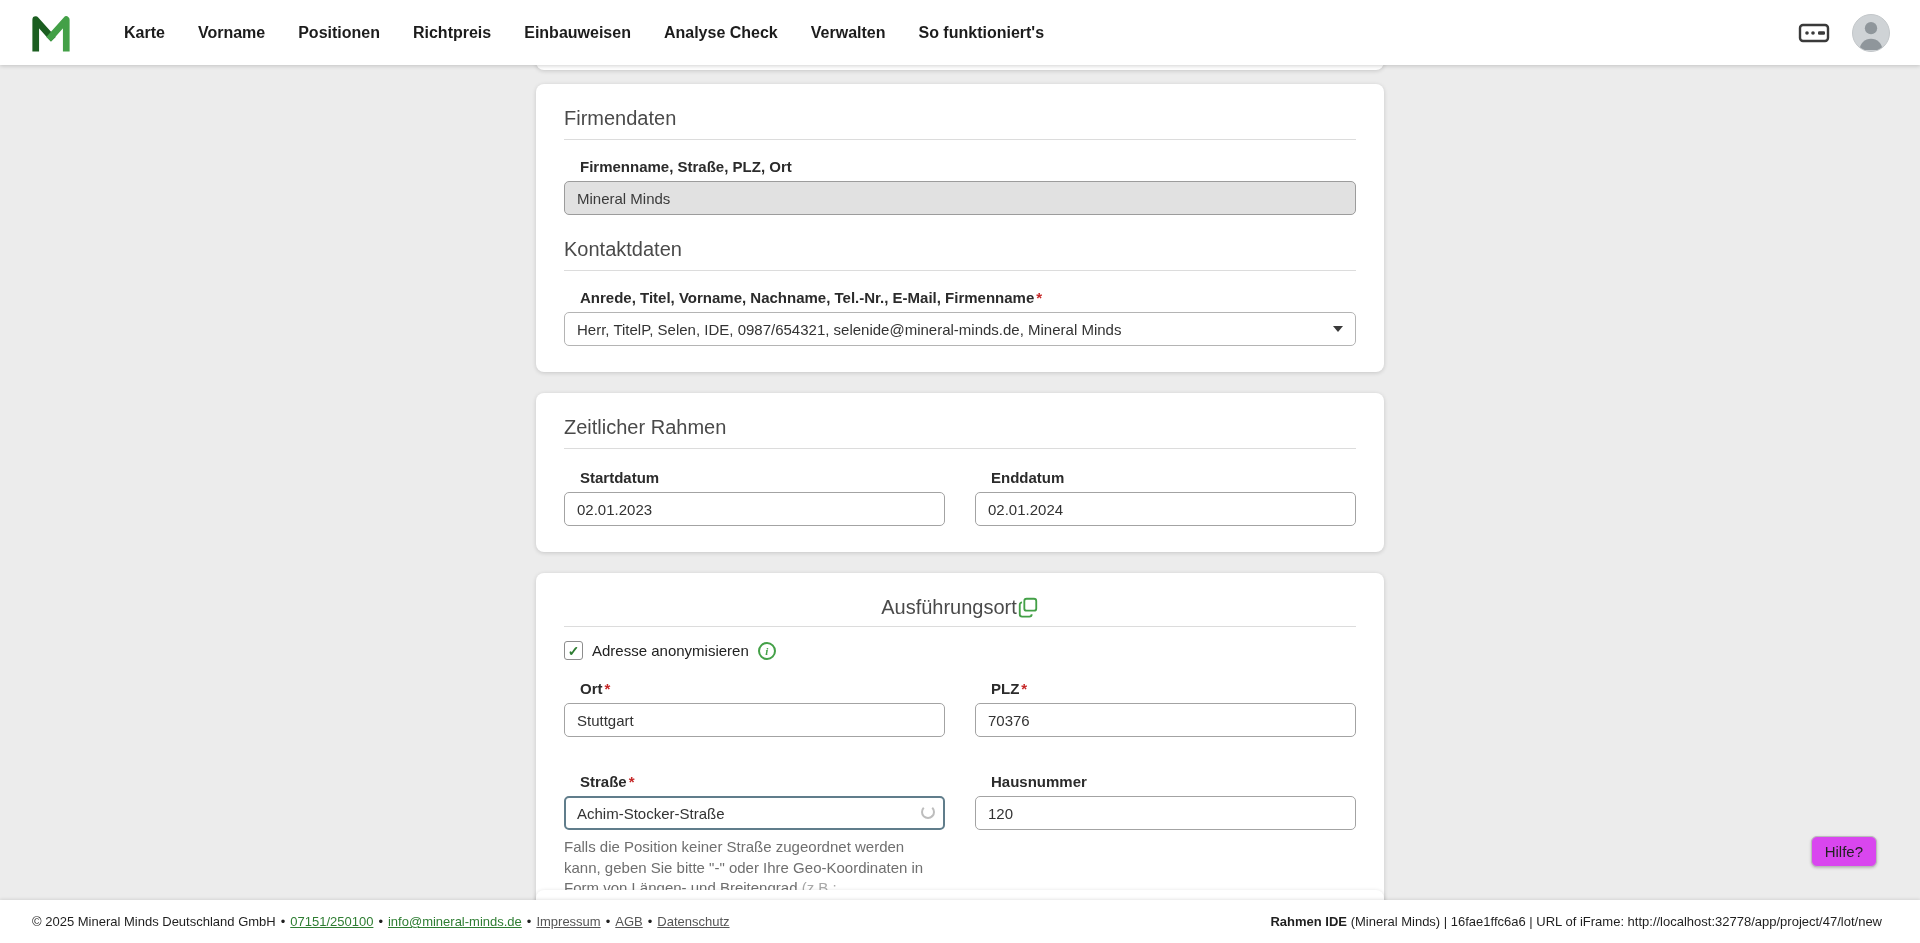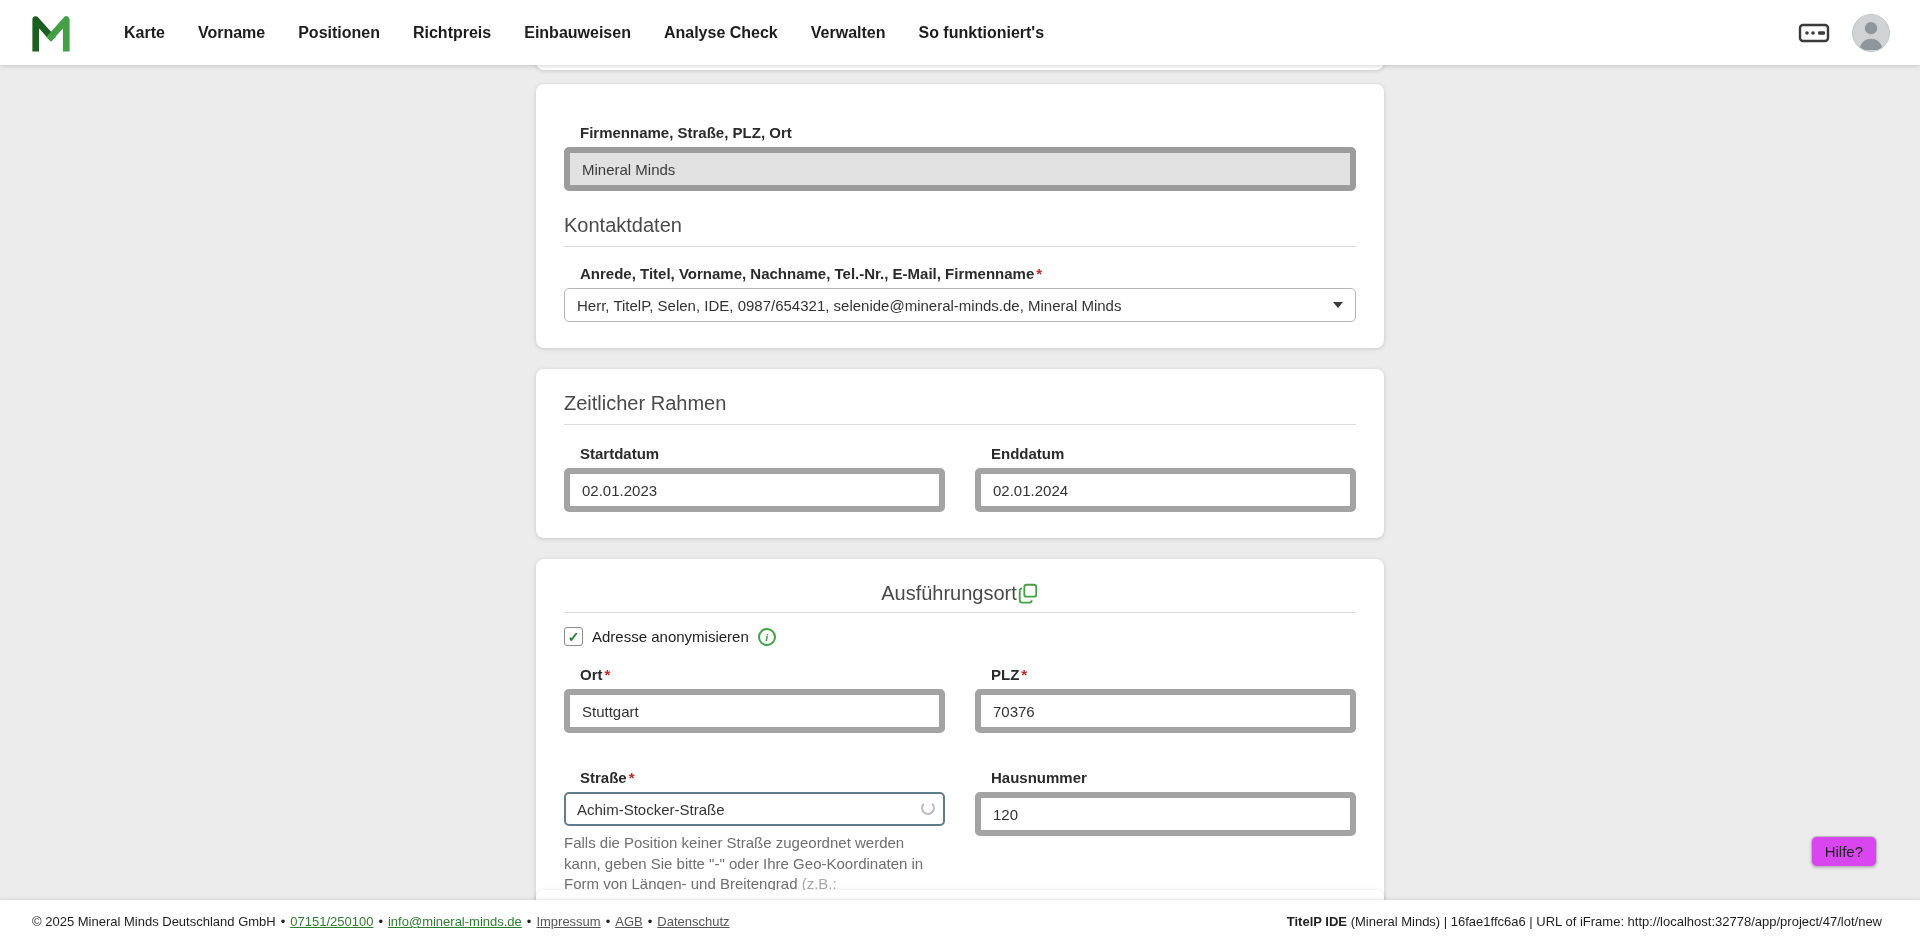--- a/index.html
+++ b/index.html
@@ -41,21 +41,21 @@
   }
   .title-underline{border-bottom:1px solid #dcdcdc;padding-bottom:9px;}
   .title-row{display:flex;justify-content:center;align-items:center;border-bottom:1px solid #dcdcdc;padding-bottom:7px;}
   .field-label{
     display:block;font-size:15px;font-weight:700;color:#2b2b2b;
     margin:18px 16px 6px;
   }
   .field-label .req{color:#c62828;font-weight:700;margin-left:2px;}
   .text-input{
     width:100%;height:34px;box-sizing:border-box;
-    border:6px solid #a3a3a3;border-radius:5px;background:#fff;
+    border:1px solid #a3a3a3;border-radius:5px;background:#fff;
     padding:16px 12px;font-size:15px;color:#333;
     font-family:"Liberation Sans", sans-serif;outline:none;
   }
   .text-input:disabled{background:#e1e1e1;border-color:#9c9c9c;color:#3a3a3a;}
   .text-input.focused{border:2px solid #607d8b;padding:0 11px;}
   .select-box{
     height:34px;box-sizing:border-box;border:1px solid #b4b4b4;border-radius:5px;
     background:#fff;display:flex;align-items:center;justify-content:space-between;
     padding:0 12px;font-size:15px;color:#333;cursor:pointer;
   }
@@ -147,20 +147,21 @@
       </svg>
     </span>
   </div>
 </header>
 
 <main class="column">
 
   <div class="card-partial-top"></div>
 
   <section class="card">
+    <h2 class="section-title title-underline">Firmendaten</h2>
     <span class="field-label">Firmenname, Straße, PLZ, Ort</span>
     <input class="text-input" disabled="" value="Mineral Minds" style="">
     <h2 class="section-title title-underline" style="margin-top:22px;">Kontaktdaten</h2>
     <span class="field-label">
       <span>Anrede, Titel, Vorname, Nachname, Tel.-Nr., E-Mail, Firmenname</span><span class="req">*</span>
     </span>
     <div class="select-box">
       <span>Herr, TitelP, Selen, IDE, 0987/654321, selenide@mineral-minds.de, Mineral Minds</span>
       <span class="caret"></span>
     </div>
@@ -233,15 +234,15 @@
 
 <div class="card-partial-bottom"></div>
 
 <button class="help-btn">Hilfe?</button>
 
 <footer class="footer">
   <div class="footer-left">
     <span>© 2025 Mineral Minds Deutschland GmbH</span><span class="sep">•</span><a class="green-link">07151/250100</a><span class="sep">•</span><a class="green-link">info@mineral-minds.de</a><span class="sep">•</span><a class="gray-link">Impressum</a><span class="sep">•</span><a class="gray-link">AGB</a><span class="sep">•</span><a class="gray-link">Datenschutz</a>
   </div>
   <div class="footer-right">
-    <span class="bold">TitelP IDE</span><span> (Mineral Minds) | 16fae1ffc6a6 | URL of iFrame: http://localhost:32778/app/project/47/lot/new</span>
+    <span class="bold">Rahmen IDE</span><span> (Mineral Minds) | 16fae1ffc6a6 | URL of iFrame: http://localhost:32778/app/project/47/lot/new</span>
   </div>
 </footer>
 
 </body></html>

